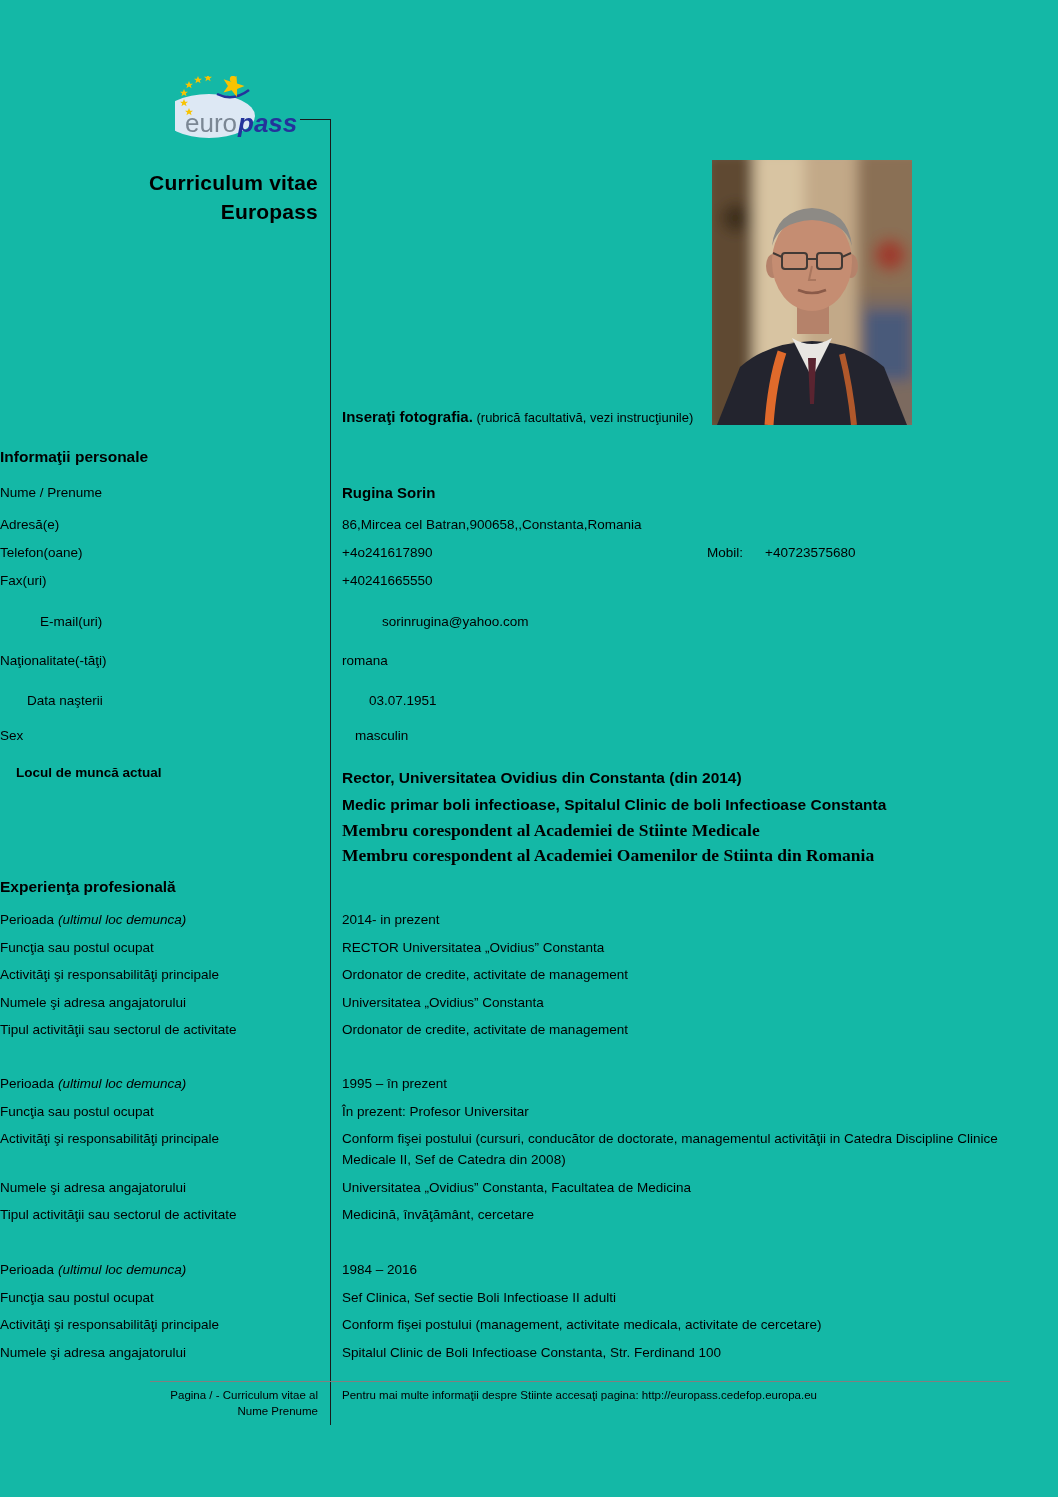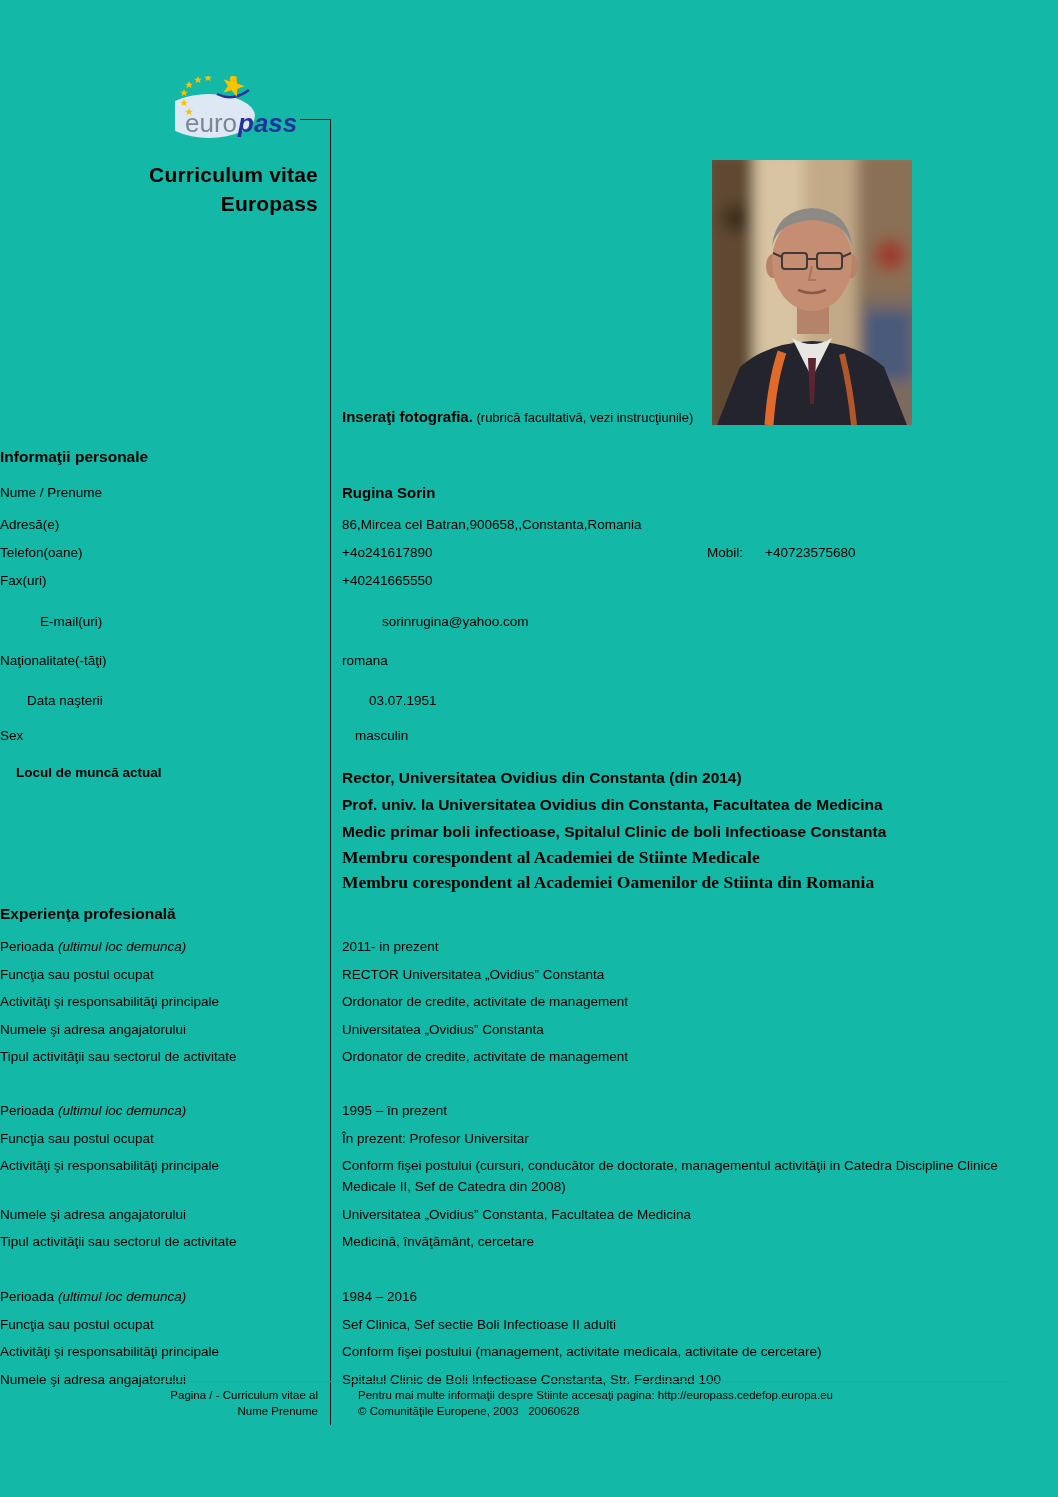--- a/index.html
+++ b/index.html
@@ -2,21 +2,21 @@
 <html><head>
 <meta charset="utf-8">
 <style>
   html,body{margin:0;padding:0;background:#ffffff;}
   .page{position:relative;width:1058px;height:1497px;background:#14b8a6;color:#000;
         font-family:"Liberation Sans",sans-serif;overflow:hidden;}
   .vline{position:absolute;left:330px;top:119px;width:1px;height:1306px;background:#1a1a1a;}
   .hconnect{position:absolute;left:300px;top:119px;width:31px;height:1px;background:#1a1a1a;}
 
   .logo{position:absolute;left:175px;top:76px;width:150px;height:64px;}
-  .cv-title{position:absolute;left:0;top:160px;width:318px;text-align:right;
+  .cv-title{position:absolute;left:0;top:168px;width:318px;text-align:right;
             font-weight:bold;font-size:21px;line-height:29px;letter-spacing:0.2px;}
   .photo{position:absolute;left:712px;top:160px;width:200px;height:265px;overflow:hidden;}
   .photo-caption{position:absolute;left:342px;top:408px;white-space:nowrap;}
   .cap-bold{font-weight:bold;font-size:15px;text-align:right;}
   .cap-note{font-size:13px;}
 
   .content{position:absolute;left:0;top:440px;width:1058px;}
   .row{display:grid;grid-template-columns:318px 1fr;column-gap:24px;
        font-size:13.5px;line-height:18px;}
   .row .label{text-align:left;}
@@ -29,21 +29,21 @@
   .phone-cell{display:flex;}
   .phone-num{width:365px;flex:none;}
   .mobil-label{width:58px;flex:none;}
   .wp-label{font-weight:bold;padding-left:16px;}
   .wp-sans{font-size:15.5px;font-weight:bold;line-height:27px;}
   .wp-serif{font-family:"Liberation Serif",serif;font-size:17.5px;font-weight:bold;line-height:25px;}
   .xrow{line-height:21px;margin-bottom:6.5px;}
 
   .footer-line{position:absolute;left:150px;right:48px;top:1381px;height:1px;background:#808080;}
   .footer{position:absolute;left:0;top:1387px;width:1058px;display:grid;
-          grid-template-columns:318px 1fr;column-gap:40px;font-size:11.5px;line-height:16px;}
+          grid-template-columns:318px 1fr;column-gap:24px;font-size:11.5px;line-height:16px;}
   .footer .fl{text-align:right;}
 </style>
 </head>
 <body>
 
 <div class="page">
 
   <div class="vline"></div>
   <div class="hconnect"></div>
 
@@ -168,38 +168,37 @@
 
     <div class="row" style="margin-top:17px;gap:37px;">
       <div class="label">Sex</div>
       <div class="value">masculin</div>
     </div>
 
     <div class="row" style="margin-top:19px;">
       <div class="label wp-label">Locul de muncă actual</div>
       <div class="value">
         <div class="wp-sans">Rector, Universitatea Ovidius din Constanta (din 2014)</div>
-        <div class="wp-sans">Prof. univ. la Universitatea Ovidius din Constanta, Facultatea de Medicina</div>
         <div class="wp-sans">Medic primar boli infectioase, Spitalul Clinic de boli Infectioase Constanta</div>
         <div class="wp-serif">Membru corespondent al Academiei de Stiinte Medicale</div>
         <div class="wp-serif">Membru corespondent al Academiei Oamenilor de Stiinta din Romania</div>
       </div>
     </div>
 
     <div class="row" style="margin-top:9px;">
       <div class="label section-title">Experienţa profesională</div>
       <div class="value"></div>
     </div>
 
     <div class="entry" style="margin-top:13px;">
       <div class="row xrow">
         <div class="label">
           <span>Perioada</span><span class="ital">(ultimul loc demunca)</span>
         </div>
-        <div class="value">2011- in prezent</div>
+        <div class="value">2014- in prezent</div>
       </div>
       <div class="row xrow">
         <div class="label">Funcţia sau postul ocupat</div>
         <div class="value">RECTOR Universitatea „Ovidius” Constanta</div>
       </div>
       <div class="row xrow">
         <div class="label">Activităţi şi responsabilităţi principale</div>
         <div class="value">Ordonator de credite, activitate de management</div>
       </div>
       <div class="row xrow">
@@ -261,17 +260,16 @@
   </div>
 
   <div class="footer-line"></div>
   <div class="footer">
     <div class="fl">
       <div>Pagina / - Curriculum vitae al</div>
       <div>Nume Prenume</div>
     </div>
     <div class="fr">
       <div>Pentru mai multe informaţii despre Stiinte accesaţi pagina: http://europass.cedefop.europa.eu</div>
-      <div>© Comunităţile Europene, 2003&nbsp;&nbsp;&nbsp;20060628</div>
     </div>
   </div>
 
 </div>
 
 </body></html>

